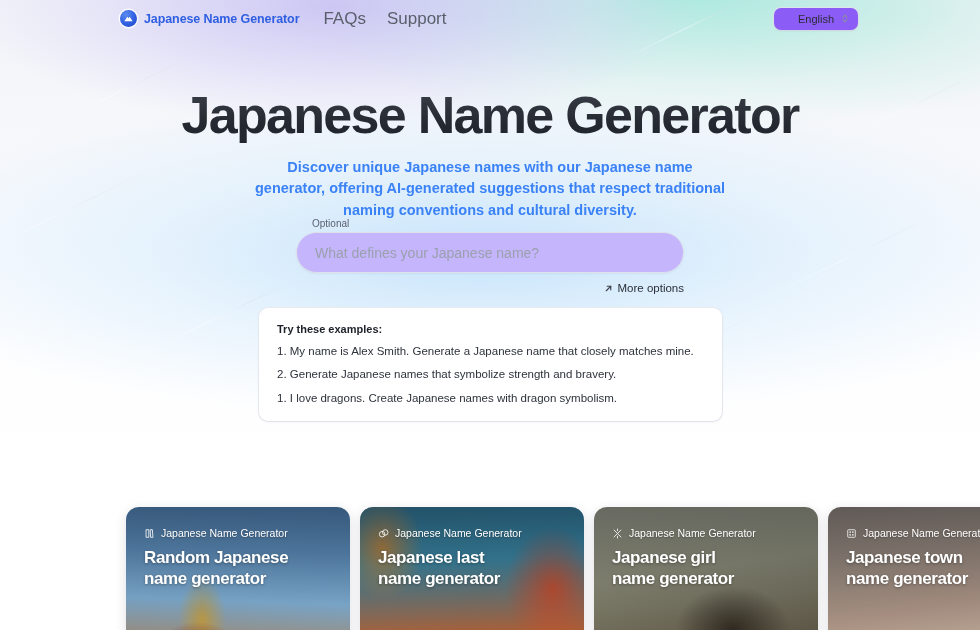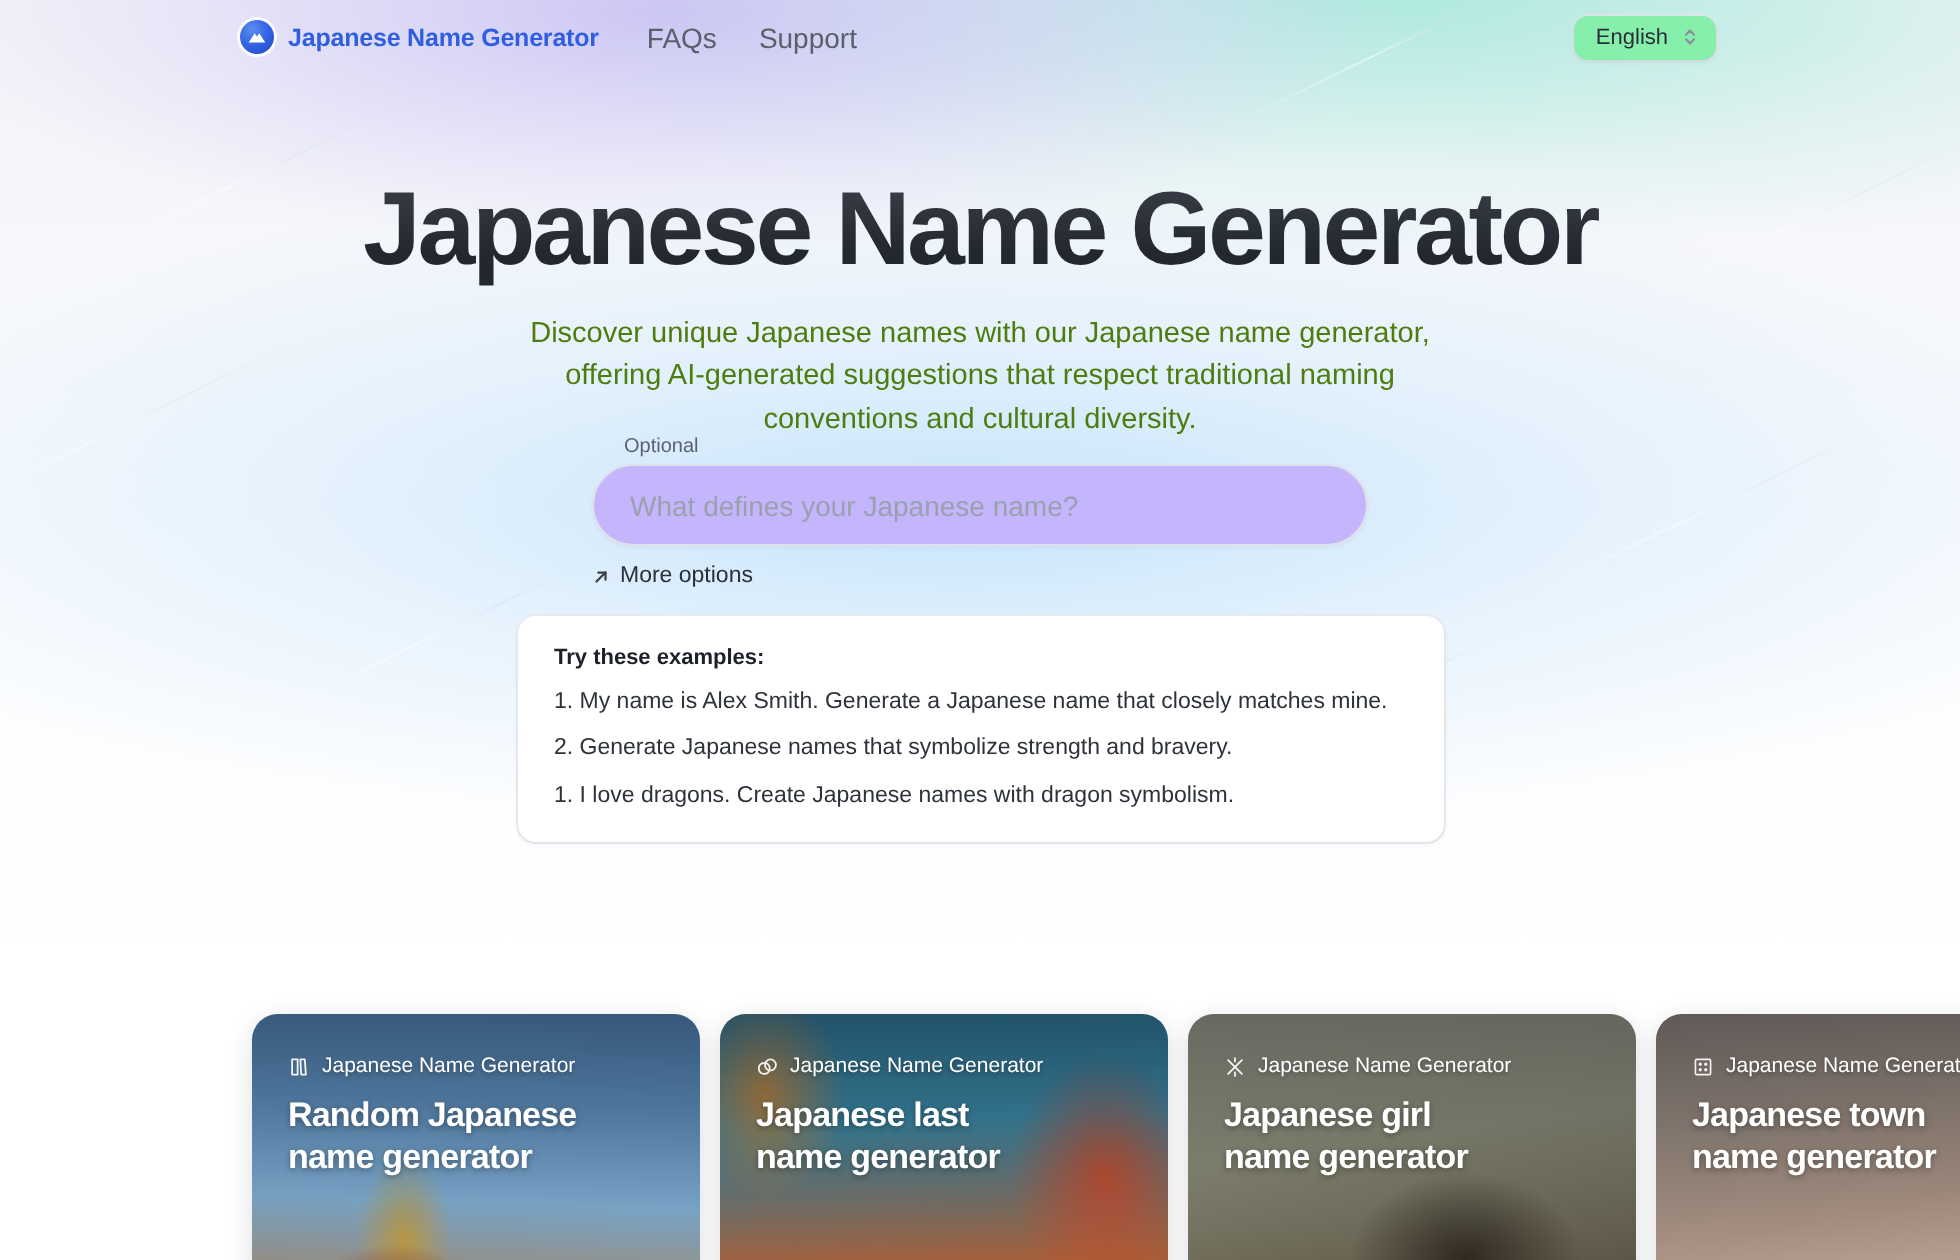--- a/index.html
+++ b/index.html
@@ -33,43 +33,43 @@
   
   .nav { position:absolute; left:0; top:0; width:980px; height:37px; display:flex; align-items:center; z-index:6; }
   .brand { display:flex; align-items:center; gap:7px; margin-left:120px; }
   .logo-icon { width:17px; height:17px; border-radius:50%;
     background: radial-gradient(circle at 35% 28%, #5b8cf0 0%, #2f5fe0 55%, #2246c4 100%);
     display:flex; align-items:center; justify-content:center; flex:none;
     box-shadow: 0 0 0 1.5px rgba(255,255,255,.85);
   }
   .brand-name { font-size:12.5px; font-weight:700; color:#2f5fe0; letter-spacing:-.1px; white-space:nowrap; }
   .nav-links { display:flex; align-items:center; gap:21px; margin-left:24px; }
-  .nav-link { font-size:14px; color:#5a5f6b; white-space:nowrap; }
+  .nav-link { font-size:17px; color:#5a5f6b; white-space:nowrap; }
   .lang-pill {
     margin-left:auto; margin-right:122px;
     display:flex; align-items:center; gap:7px;
-    background:#86efac; border-radius:7px;
-    padding:5px 9px 5px 11px;
+    background:#8b5cf6; border-radius:7px;
+    padding:5px 9px 5px 24px;
     box-shadow: 0 1px 2px rgba(20,30,60,.09), 0 0 0 1px rgba(225,228,236,.9);
   }
   .lang-label { font-size:11px; color:#2a2d35; white-space:nowrap; }
   .lang-chev { width:8px; height:11px; flex:none; color:#8a8f9c; }
 
   
   .hero { position:absolute; left:0; top:0; width:980px; z-index:5; text-align:center; }
   .hero-title {
     margin-top:88px;
     font-size:52px; line-height:1.06; font-weight:700; letter-spacing:-1.7px;
     color:#2b2f38;
     background: linear-gradient(180deg,#3a3f49 0%, #23272f 70%);
     -webkit-background-clip:text; background-clip:text; -webkit-text-fill-color:transparent;
   }
   .hero-sub {
     margin:14px auto 0; width:470px;
-    font-size:14.5px; line-height:1.47; color:#4d7c0f; font-weight:400;
+    font-size:14.5px; line-height:1.47; color:#3b82f6; font-weight:700;
   }
 
   
   .search-wrap { position:absolute; left:296px; top:218px; width:388px; z-index:6; }
   .optional-label { font-size:10px; color:#5d6271; margin-left:16px; margin-bottom:3px; text-align:left; }
   .search-box {
     position:relative; height:41px; background:#c4b5fd;
     border:1px solid #dfe2ea; border-radius:21px;
     display:flex; align-items:center;
     box-shadow: 0 1px 2px rgba(22,34,66,.05);
@@ -82,21 +82,21 @@
   .search-input::placeholder { color:#9ba0ad; }
   .gen-btn {
     flex:none; display:flex; align-items:center; gap:6px;
     height:31px; margin-right:5px; padding:0 13px;
     background:#2f5fe0; border:0; border-radius:16px; cursor:pointer;
     font-family:"Liberation Sans", sans-serif;
   }
   .gen-label { font-size:12px; font-weight:700; color:#fff; white-space:nowrap; letter-spacing:-.1px; }
   .wand-icon { width:12px; height:12px; color:#fff; flex:none; }
 
-  .more-options { display:flex; align-items:center; gap:5px; margin-top:9px; margin-left:0; }
+  .more-options { display:flex; align-items:center; gap:5px; margin-top:9px; margin-left:0;justify-content:flex-end; }
   .arrow-ne { width:9px; height:9px; color:#3b3f49; flex:none; }
   .more-label { font-size:11.5px; color:#2b2f38; font-weight:400; }
 
   
   .examples {
     position:absolute; left:259px; top:308px; width:463px;
     background:#fff; border-radius:9px;
     padding:15px 18px 16px;
     box-shadow: 0 1px 3px rgba(22,34,66,.07), 0 0 0 1px rgba(233,236,242,.95);
     z-index:6;

